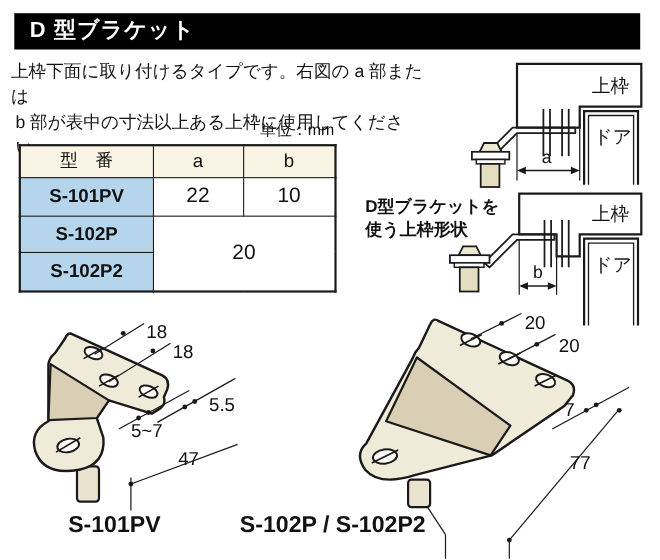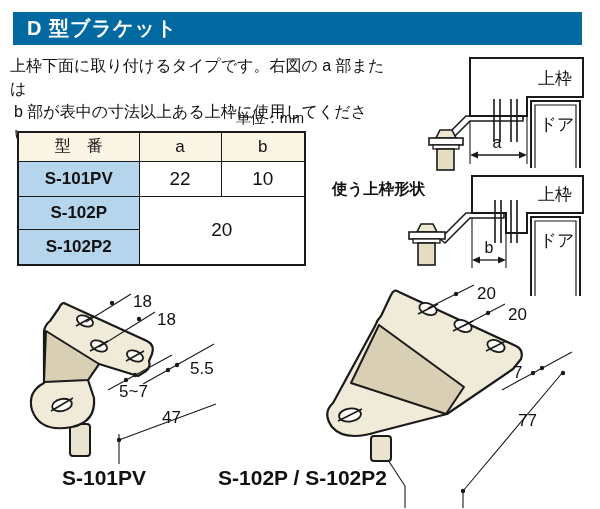--- a/index.html
+++ b/index.html
@@ -1,21 +1,21 @@
 <!DOCTYPE html>
 <html><head>
 <meta charset="utf-8">
 <style>
   * { margin:0; padding:0; box-sizing:border-box; }
   body { background:#fff; font-family:"Liberation Sans","DejaVu Sans",sans-serif; }
   #page { position:relative; width:600px; height:509px; background:#ffffff; overflow:hidden; color:#111; }
 
   
   .title-bar { position:absolute; left:13px; top:12px; width:569px; height:33px;
-    background:#0369a1; color:#ffffff; font-weight:bold; font-size:20px;
+    background:#000000; color:#ffffff; font-weight:bold; font-size:20px;
     line-height:33px; padding-left:14px; letter-spacing:1px; }
 
   
   .desc { position:absolute; left:10px; top:54px; width:375px; font-size:16px;
     line-height:23px; color:#111; }
   .desc .l2 { padding-left:4px; }
 
   
   .unit { position:absolute; left:17px; top:109px; width:287px; text-align:right;
     font-size:14.5px; color:#111; }
@@ -80,20 +80,21 @@
       <td class="model">S-102P</td>
       <td class="num" rowspan="2" colspan="2">20</td>
     </tr>
     <tr class="r3">
       <td class="model">S-102P2</td>
     </tr>
   </tbody>
     </table>
 
   <div class="side-note">
+    <div>D型ブラケットを</div>
     <div>使う上枠形状</div>
   </div>
 
   <svg style="left:395px; top:50px;" width="200" height="125" viewBox="395 50 200 125">
     <path class="oln" stroke-width="2" d="M470,116 L470,58 L583,58 L583,97 L527,97 L527,116 Z" fill="#fff"></path>
     <path class="oln" stroke-width="2" d="M531,168 L531,101 L580,101 L580,168" fill="#fff"></path>
     <path class="oln" stroke-width="1.2" d="M535,168 L535,105 L576,105 L576,168"></path>
     <path class="oln" stroke-width="1.6" d="M523,116 L466,116 L443,139 L448,143 L470,121 L523,121 Z" fill="#f6f1e2" stroke-linejoin="round"></path>
     <g stroke="#1a1a1a" stroke-width="1.6">
       <line x1="494" y1="99" x2="494" y2="142"></line>

